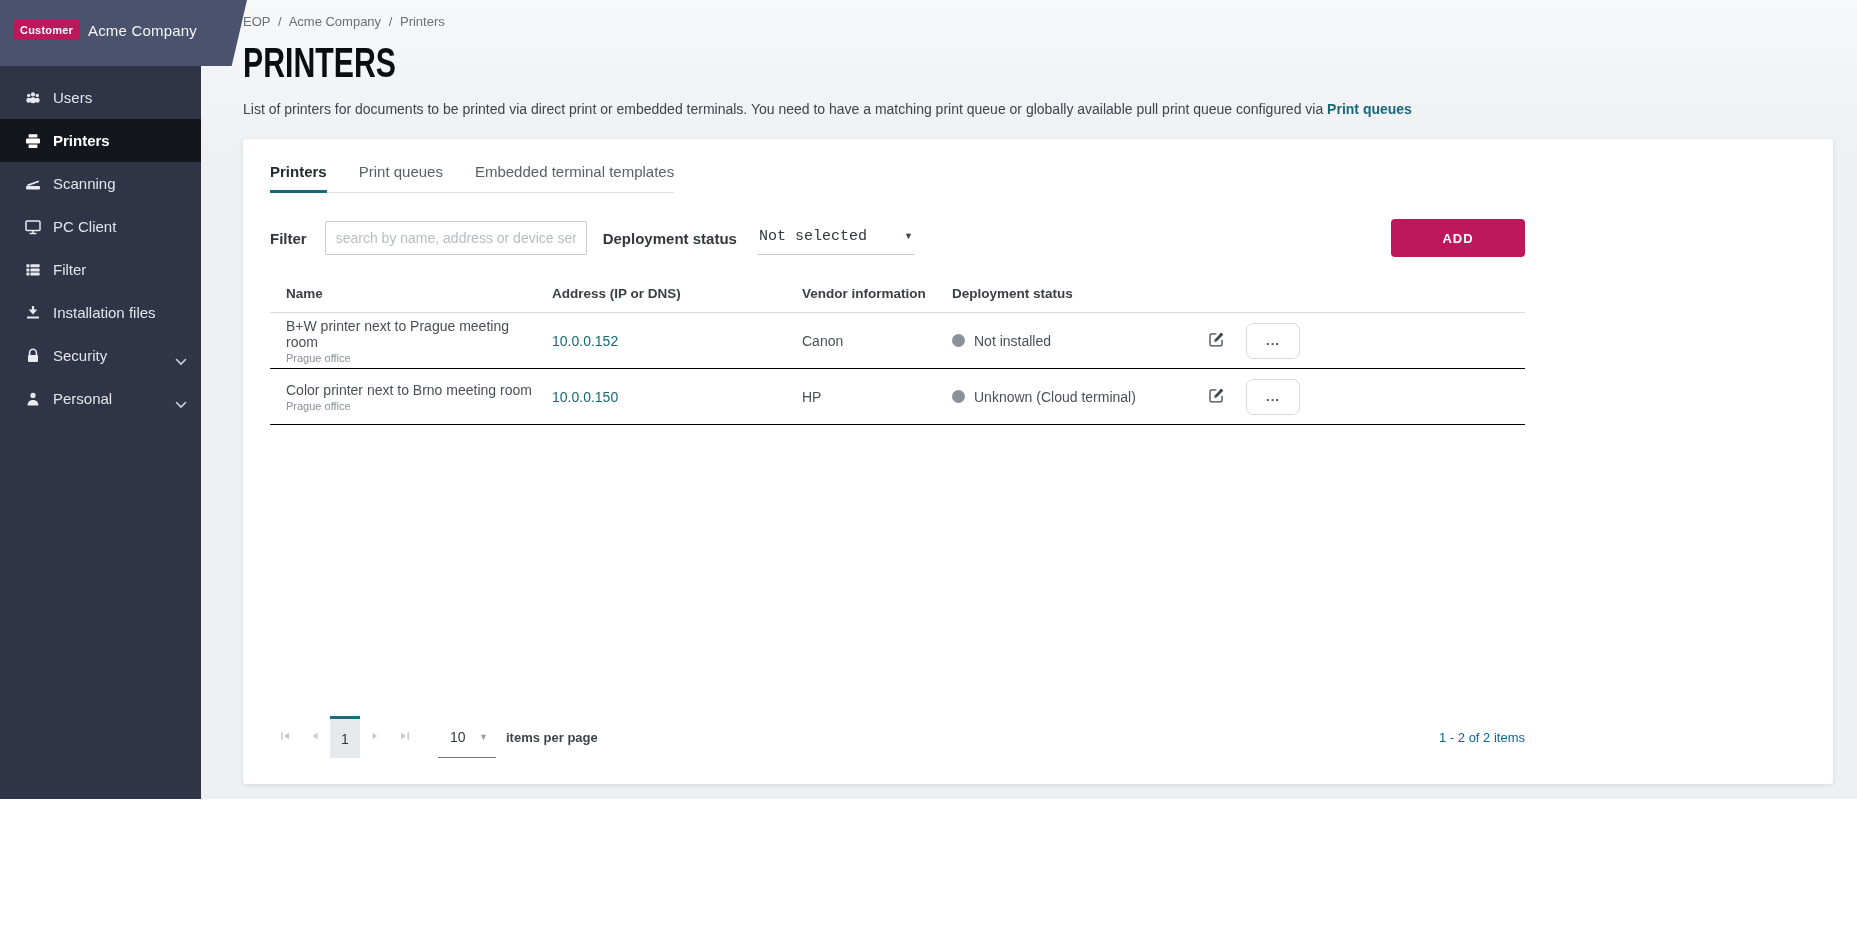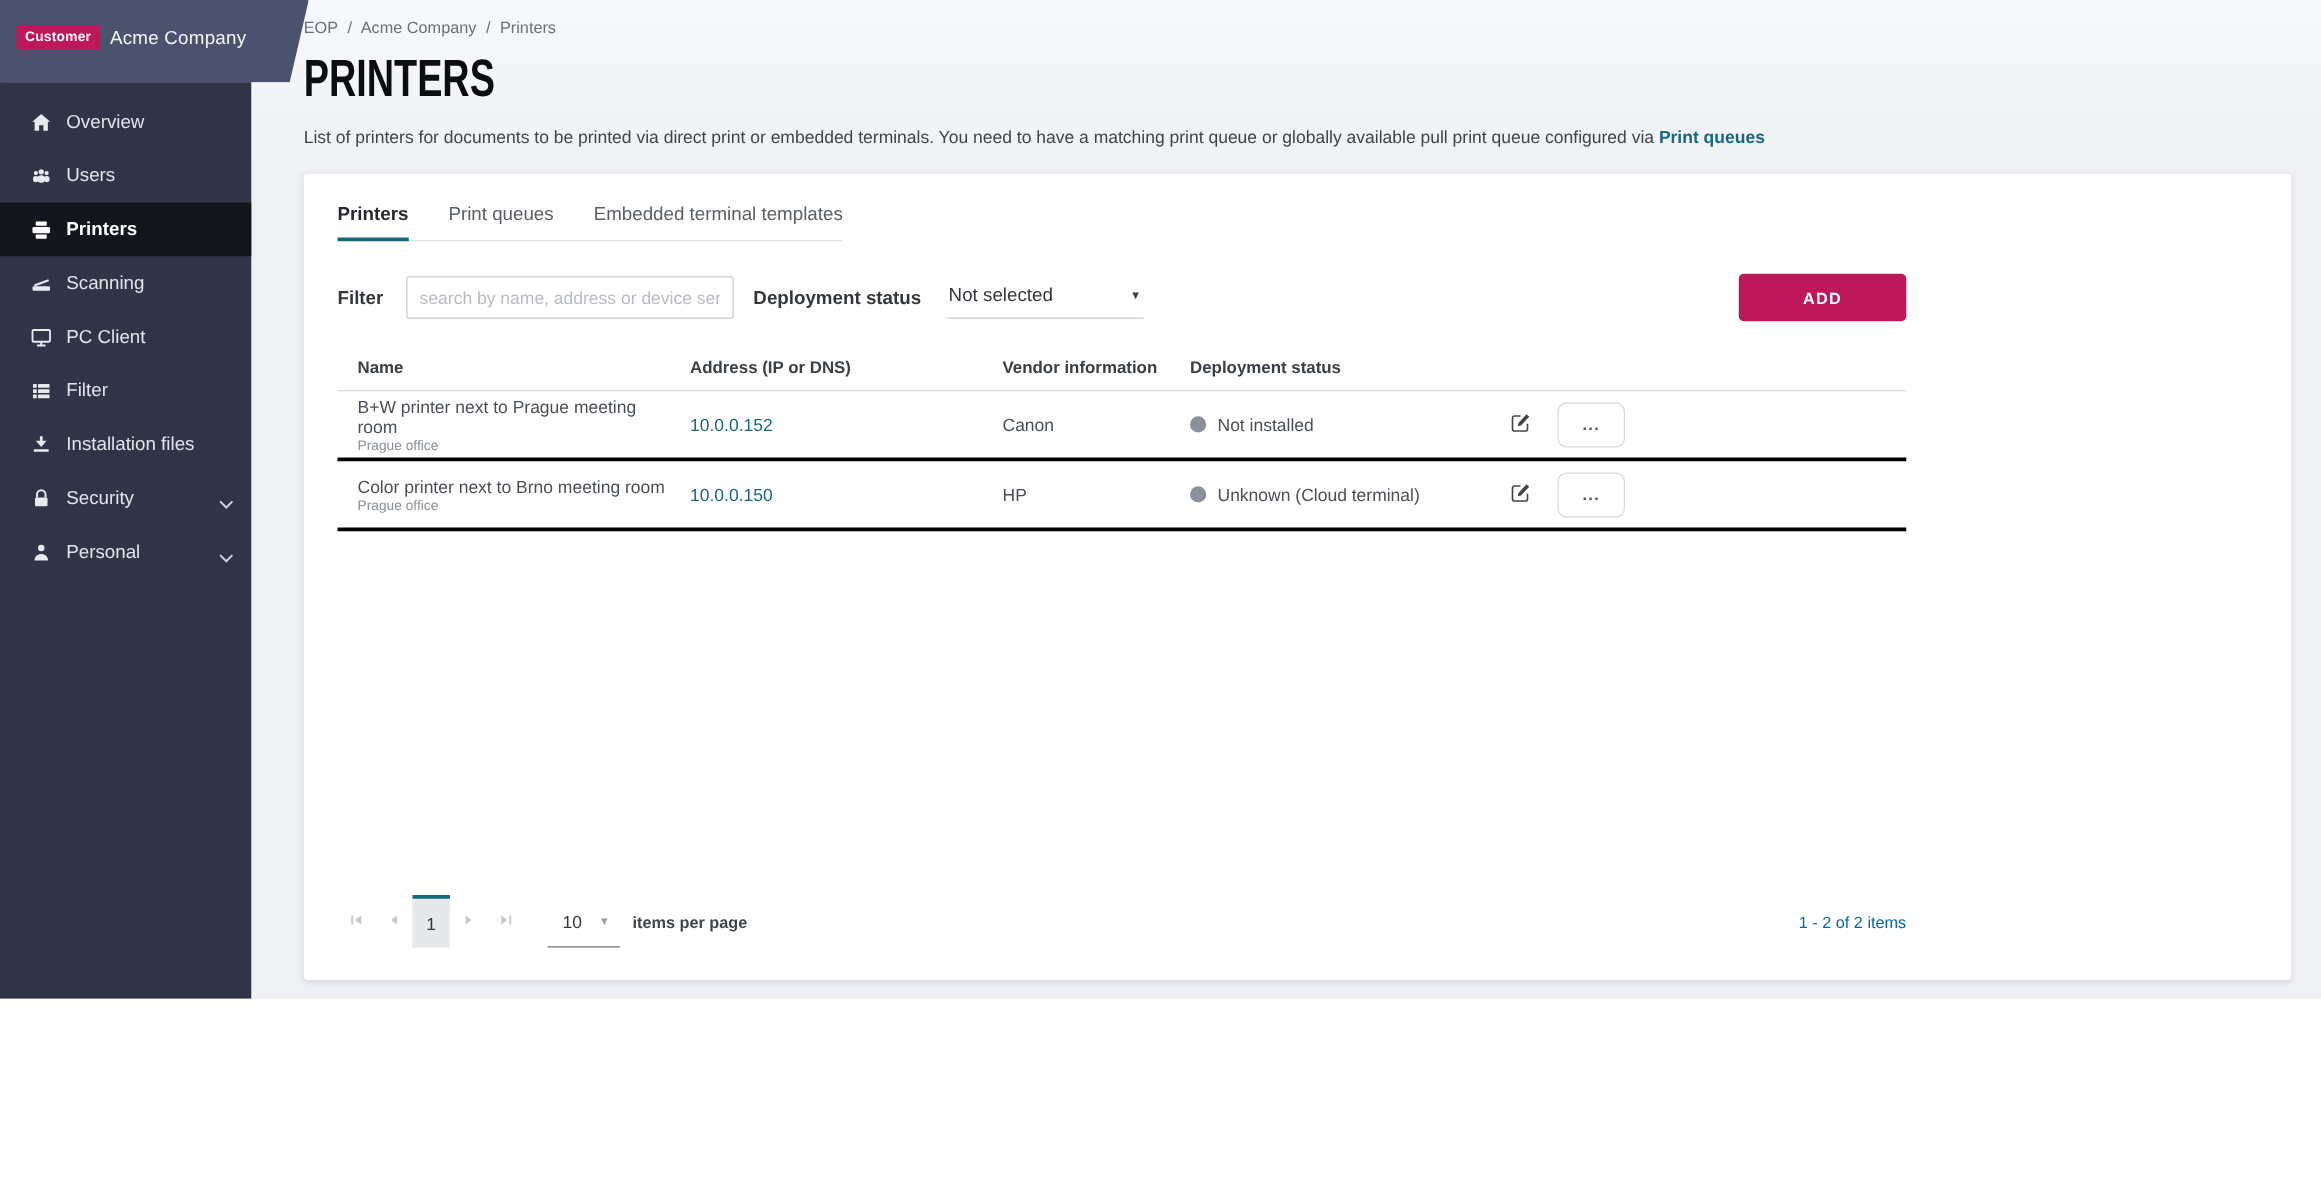--- a/index.html
+++ b/index.html
@@ -45,31 +45,31 @@
   .tab.active::after { content:""; position:absolute; left:0; right:0; bottom:-1px; height:3px; background:#17697a; }
 
   .filter-row { margin-top:26px; display:flex; align-items:center; width:1255px; }
   .lbl { font-size:15px; font-weight:700; color:#33373d; }
   .search { margin-left:18px; width:262px; height:34px; border:1px solid #c9ccd1; border-radius:2px;
             font-size:14px; padding:0 10px; color:#33373d; font-family:"Liberation Sans",sans-serif; }
   .search::placeholder { color:#b8bcc2; }
   .dep-lbl { margin-left:16px; }
   .select-line { margin-left:20px; width:158px; display:flex; align-items:center; justify-content:space-between;
                  border-bottom:1px solid #c9ccd1; padding:6px 2px 9px 2px; cursor:pointer; }
-  .select-line .val { font-size:15px; color:#33373d; }
+  .select-line .val { font-size:15px; color:#33373d;font-family:Liberation Mono, monospace; }
   .caret { font-size:9px; color:#3c4147; }
   .add-btn { margin-left:auto; width:134px; height:38px; background:#be185d; border:none; border-radius:4px;
              color:#fff; font-size:13px; font-weight:700; letter-spacing:1px; cursor:pointer; font-family:"Liberation Sans",sans-serif; }
 
   
   .table { margin-top:18px; width:1255px; }
   .trow { display:grid; grid-template-columns:266px 250px 150px 270px 40px 1fr; align-items:center; }
   .thead { height:38px; border-bottom:1px solid #d8dade; }
   .th { font-size:13.5px; font-weight:700; color:#3b4046; padding-left:16px; }
-  .tr { height:56px; border-bottom:3px solid #000000; }
+  .tr { height:56px; border-bottom:1px solid #000000; }
   .td { padding-left:16px; font-size:14px; color:#4a4f57; }
   .pname { font-size:14px; color:#4a4f57; }
   .ploc { font-size:11px; color:#8a8f98; margin-top:2px; }
   .addr { color:#17697a; cursor:pointer; text-decoration:none; }
   .status { display:flex; align-items:center; }
   .dot { width:13px; height:13px; border-radius:50%; background:#8b909a; margin-right:9px; flex:none; }
   .edit-btn { background:none; border:none; cursor:pointer; padding:2px; display:flex; }
   .more-btn { width:54px; height:36px; background:#fff; border:1px solid #d6d9dd; border-radius:7px;
               color:#4a4f57; font-size:13px; cursor:pointer; font-weight:700; letter-spacing:1px; }
 
@@ -86,28 +86,20 @@
 </style>
 </head>
 <body>
 
 <div class="stage">
 <div class="app">
 
   <div class="sidebar">
     <nav class="nav">
 
-      <div class="nav-item">
-        <span class="nav-ic">
-              <svg width="18" height="18" viewBox="0 0 18 18">
-                <path fill="#e8eaef" d="M9 2.1 L16.2 8.3 H14.3 V15.6 H10.7 V11.2 H7.3 V15.6 H3.7 V8.3 H1.8 Z"></path>
-              </svg>
-            </span>
-        <span>Overview</span>
-      </div>
 
       <div class="nav-item">
         <span class="nav-ic">
               <svg width="18" height="18" viewBox="0 0 18 18" fill="#e8eaef">
                 <circle cx="4.7" cy="6.4" r="1.7"></circle>
                 <circle cx="13.3" cy="6.4" r="1.7"></circle>
                 <circle cx="9" cy="5.4" r="2.1"></circle>
                 <rect x="2.4" y="8.8" width="4.4" height="5" rx="2.2"></rect>
                 <rect x="11.2" y="8.8" width="4.4" height="5" rx="2.2"></rect>
                 <rect x="5.9" y="8.2" width="6.2" height="6" rx="3"></rect>

